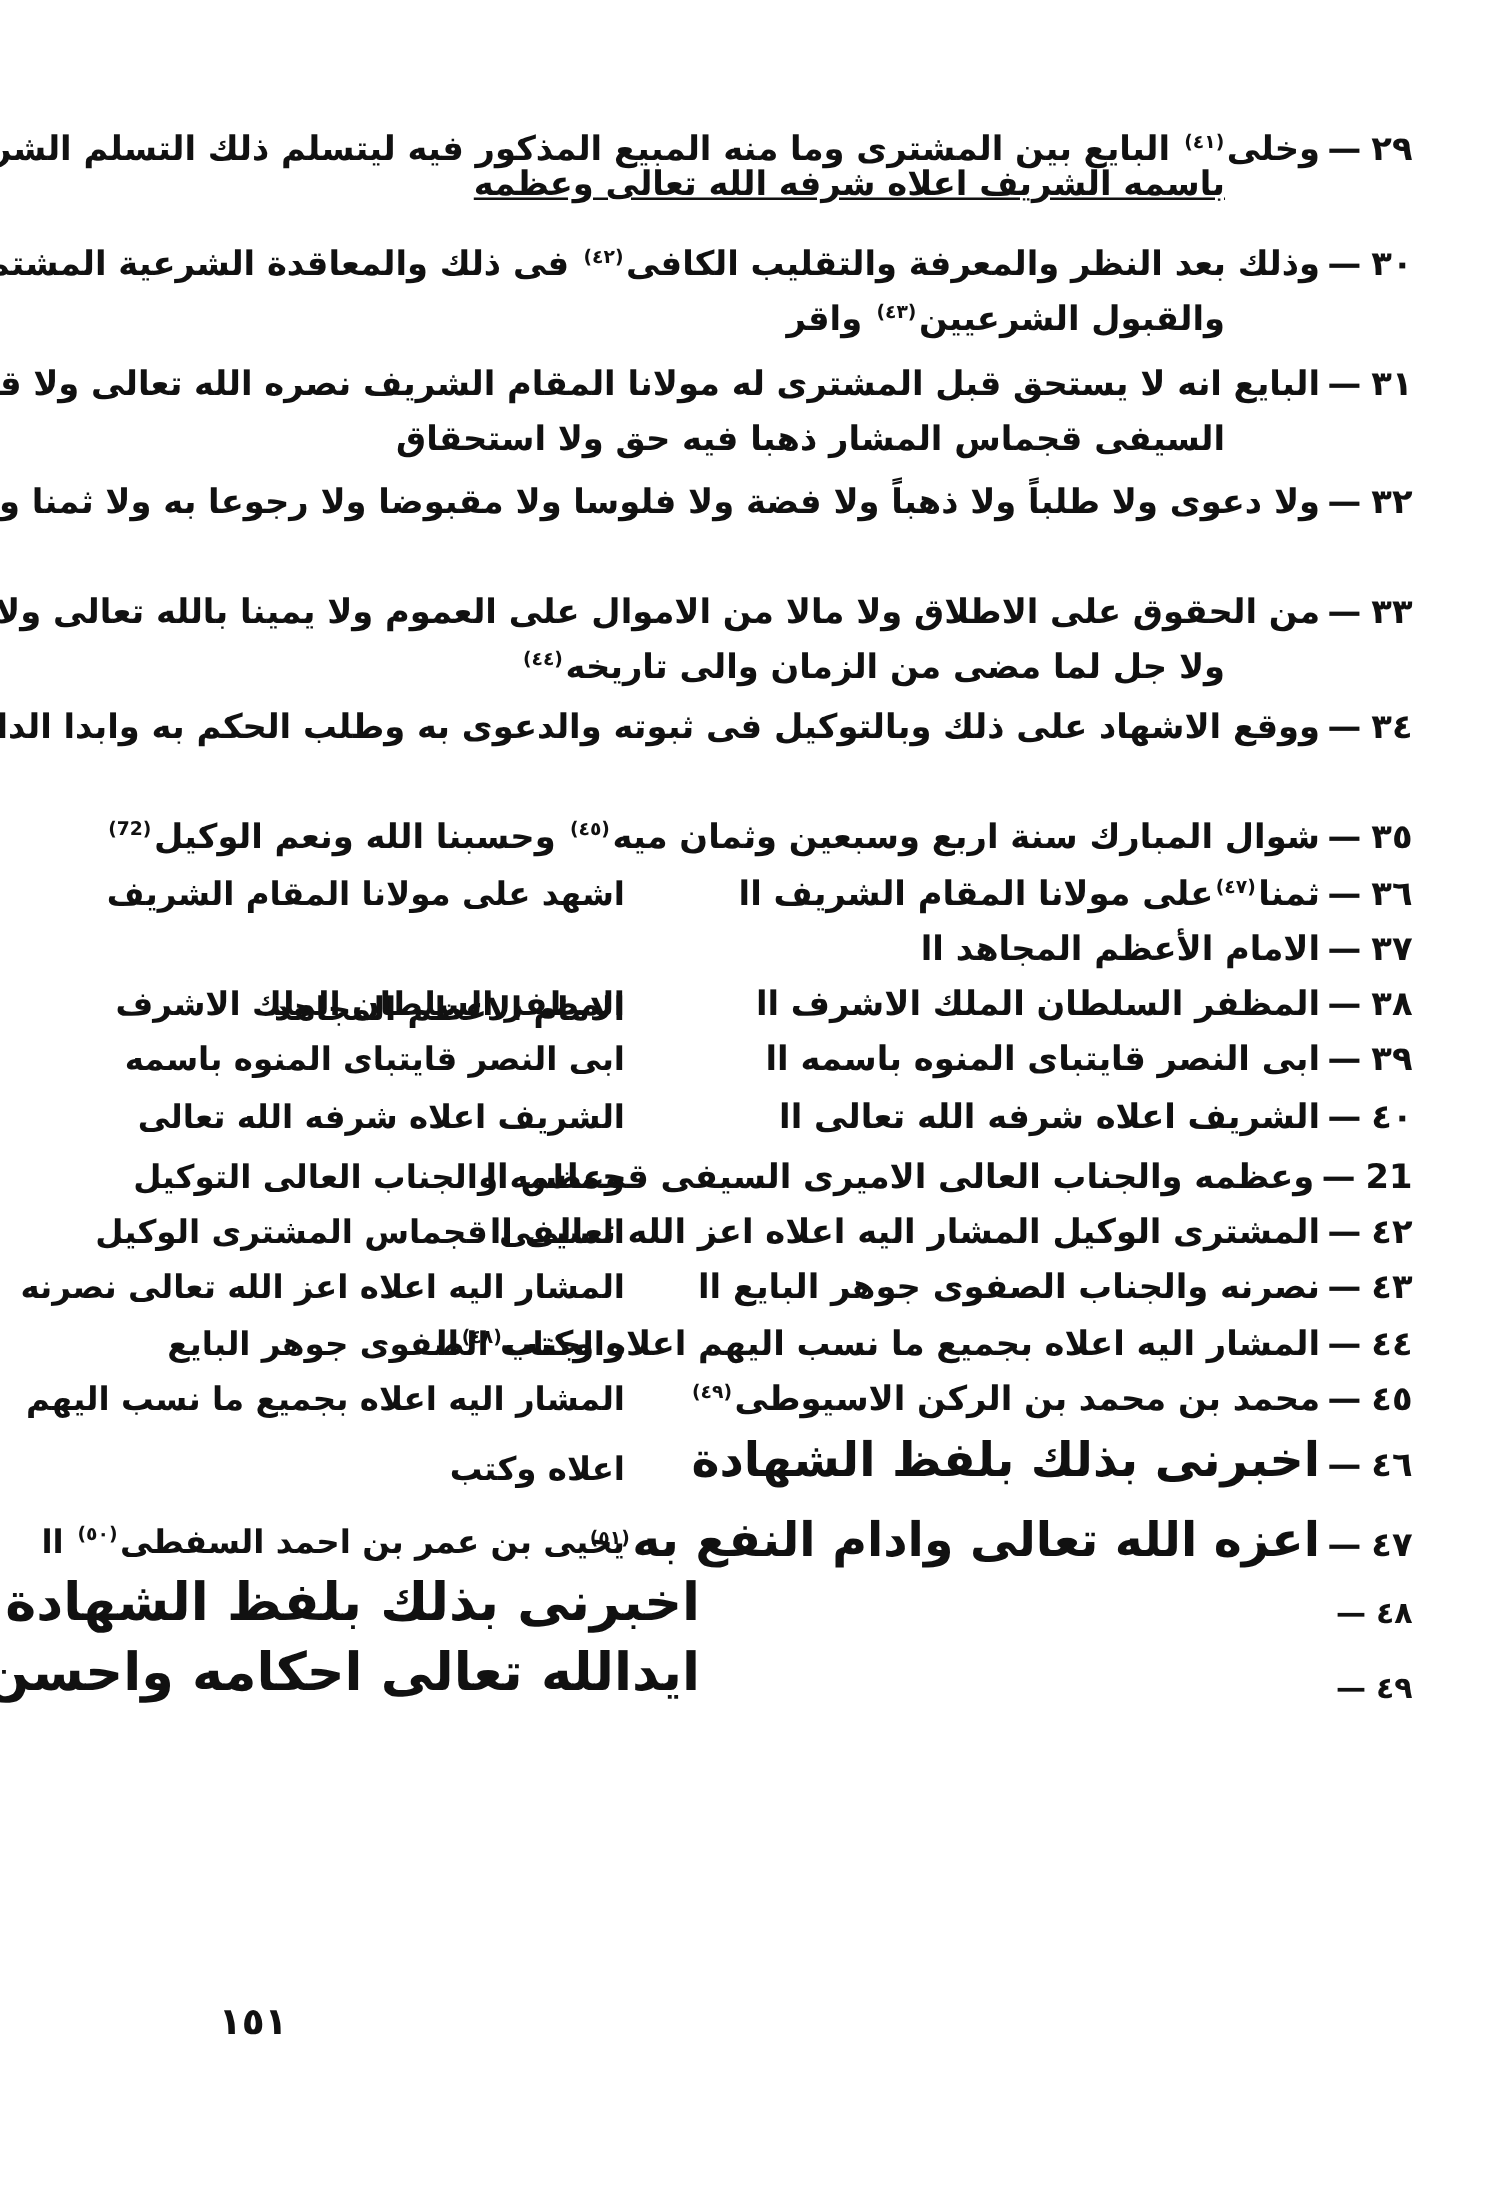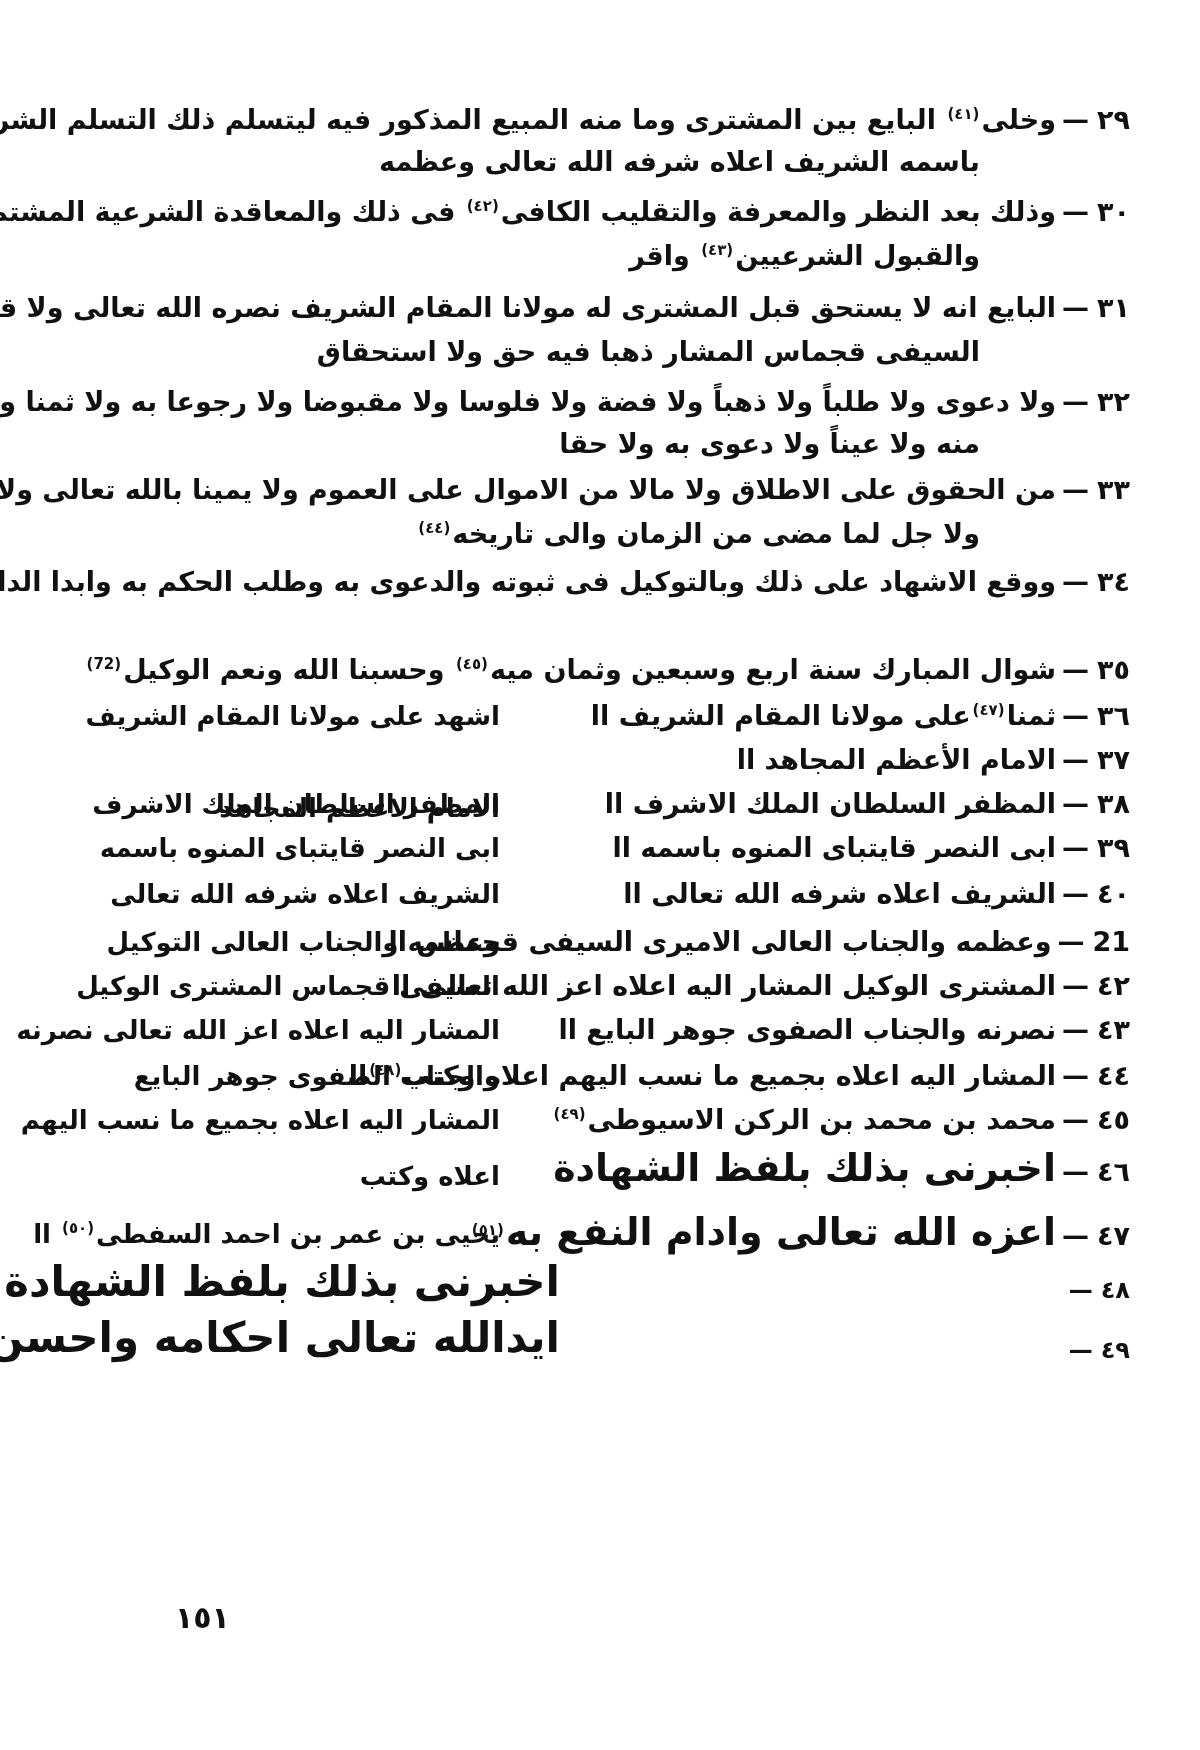--- a/index.html
+++ b/index.html
@@ -24,43 +24,40 @@
   .pageno { position: absolute; left: 175px; top: 1600px; font-size: 30px; font-weight: bold; direction: rtl; }
 </style>
 </head>
 <body>
 
 <div class="page">
 
   <div class="line" style="top:100px;">
     <span class="num">٢٩</span><span class="dash">—</span><span>وخلى</span><span class="fn">(٤١)</span> <span>البايع بين المشترى وما منه المبيع المذكور فيه ليتسلم ذلك التسلم الشرعى لموكله المنوه</span>
   </div>
-  <div class="line cont" style="top:142px; right:220px;">
+  <div class="line cont" style="top:128px; right:220px;text-decoration:underline;">
     <span>باسمه الشريف اعلاه شرفه الله تعالى وعظمه</span>
   </div>
 
   <div class="line" style="top:192px;">
     <span class="num">٣٠</span><span class="dash">—</span><span>وذلك بعد النظر والمعرفة والتقليب الكافى</span><span class="fn">(٤٢)</span> <span>فى ذلك والمعاقدة الشرعية المشتملة على الايجاب</span>
   </div>
   <div class="line" style="top:236px; right:220px;">
     <span>والقبول الشرعيين</span><span class="fn">(٤٣)</span> <span>واقر</span>
   </div>
 
   <div class="line" style="top:288px;">
     <span class="num">٣١</span><span class="dash">—</span><span>البايع انه لا يستحق قبل المشترى له مولانا المقام الشريف نصره الله تعالى ولا قبل الجناب</span>
   </div>
   <div class="line" style="top:332px; right:220px;">
     <span>السيفى قجماس المشار ذهبا فيه حق ولا استحقاق</span>
   </div>
 
   <div class="line" style="top:382px;">
     <span class="num">٣٢</span><span class="dash">—</span><span>ولا دعوى ولا طلباً ولا ذهباً ولا فضة ولا فلوسا ولا مقبوضا ولا رجوعا به ولا ثمنا ولا بقية</span>
-  </div>
-  <div class="line" style="top:424px; right:220px;">
-    <span>منه ولا عيناً ولا دعوى به ولا حقا</span>
   </div>
 
   <div class="line" style="top:470px;">
     <span class="num">٣٣</span><span class="dash">—</span><span>من الحقوق على الاطلاق ولا مالا من الاموال على العموم ولا يمينا بالله تعالى ولا شيا قل</span>
   </div>
   <div class="line" style="top:514px; right:220px;">
     <span>ولا جل لما مضى من الزمان والى تاريخه</span><span class="fn">(٤٤)</span>
   </div>
 
   <div class="line" style="top:562px;">

